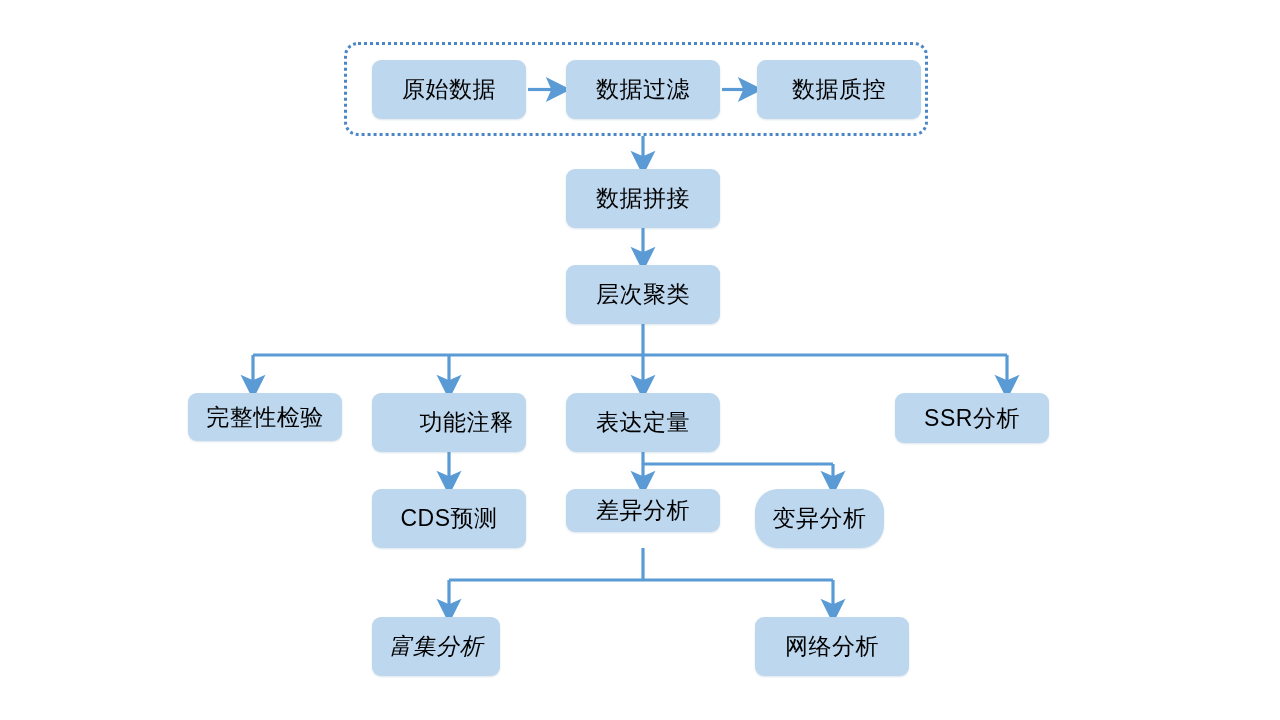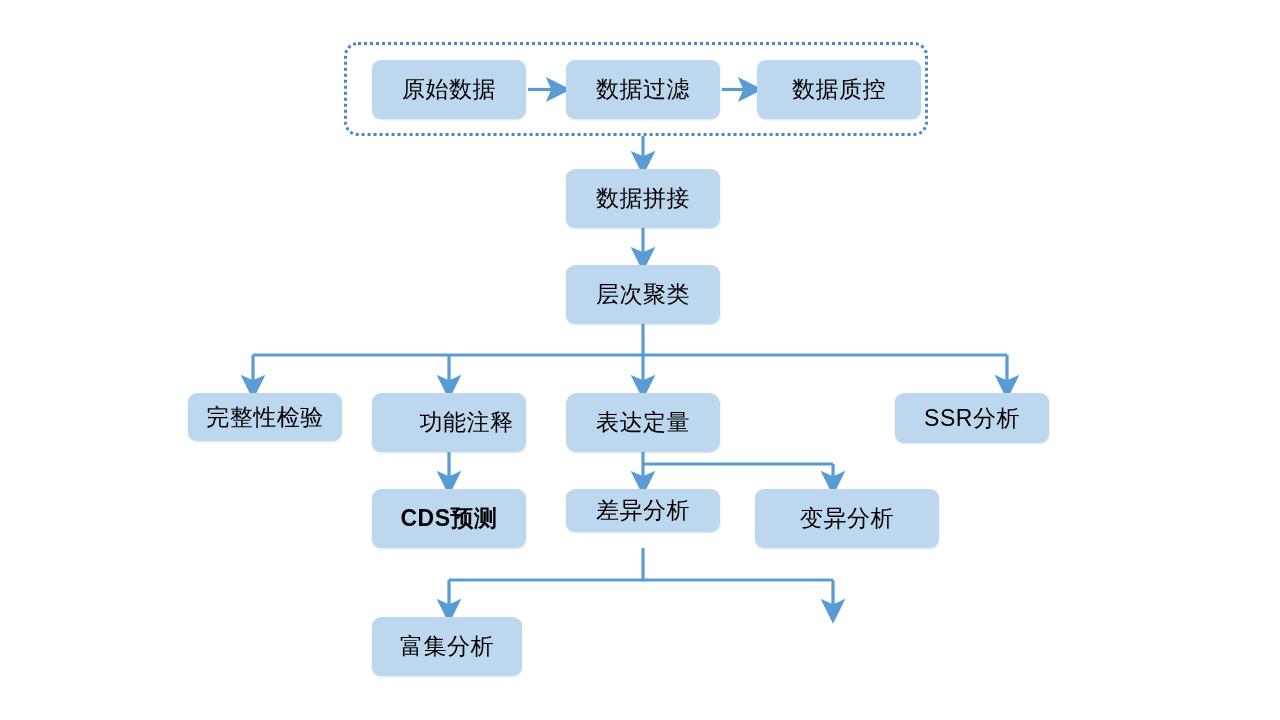--- a/index.html
+++ b/index.html
@@ -100,22 +100,23 @@
   <div class="node" style="left:566px; top:265px; width:154px; height:59px;">层次聚类</div>
 
   <div class="node" style="left:188px; top:393px; width:154px; height:48px;">完整性检验</div>
 
   <div class="node" style="left:372px; top:393px; width:154px; height:59px;padding-left:35px;">功能注释</div>
 
   <div class="node" style="left:566px; top:393px; width:154px; height:59px;border-radius:11px;">表达定量</div>
 
   <div class="node" style="left:895px; top:393px; width:154px; height:50px;">SSR分析</div>
 
-  <div class="node" style="left:372px; top:489px; width:154px; height:59px;font-weight:bold;">CDS预测</div>
+  <div class="node" style="left:372px; top:489px; width:154px; height:59px;">CDS预测</div>
 
   <div class="node" style="left:566px; top:489px; width:154px; height:43px;">差异分析</div>
 
-  <div class="node" style="left:755px; top:489px; width:184px; height:59px;">变异分析</div>
+  <div class="node" style="left:755px; top:489px; width:129px; height:59px;border-radius:23px;">变异分析</div>
 
-  <div class="node" style="left:372px; top:617px; width:150px; height:59px;">富集分析</div>
+  <div class="node" style="left:372px; top:617px; width:128px; height:59px;font-style:italic;">富集分析</div>
 
+  <div class="node" style="left:755px; top:617px; width:154px; height:59px;">网络分析</div>
 
 </div>
 
 </body></html>

